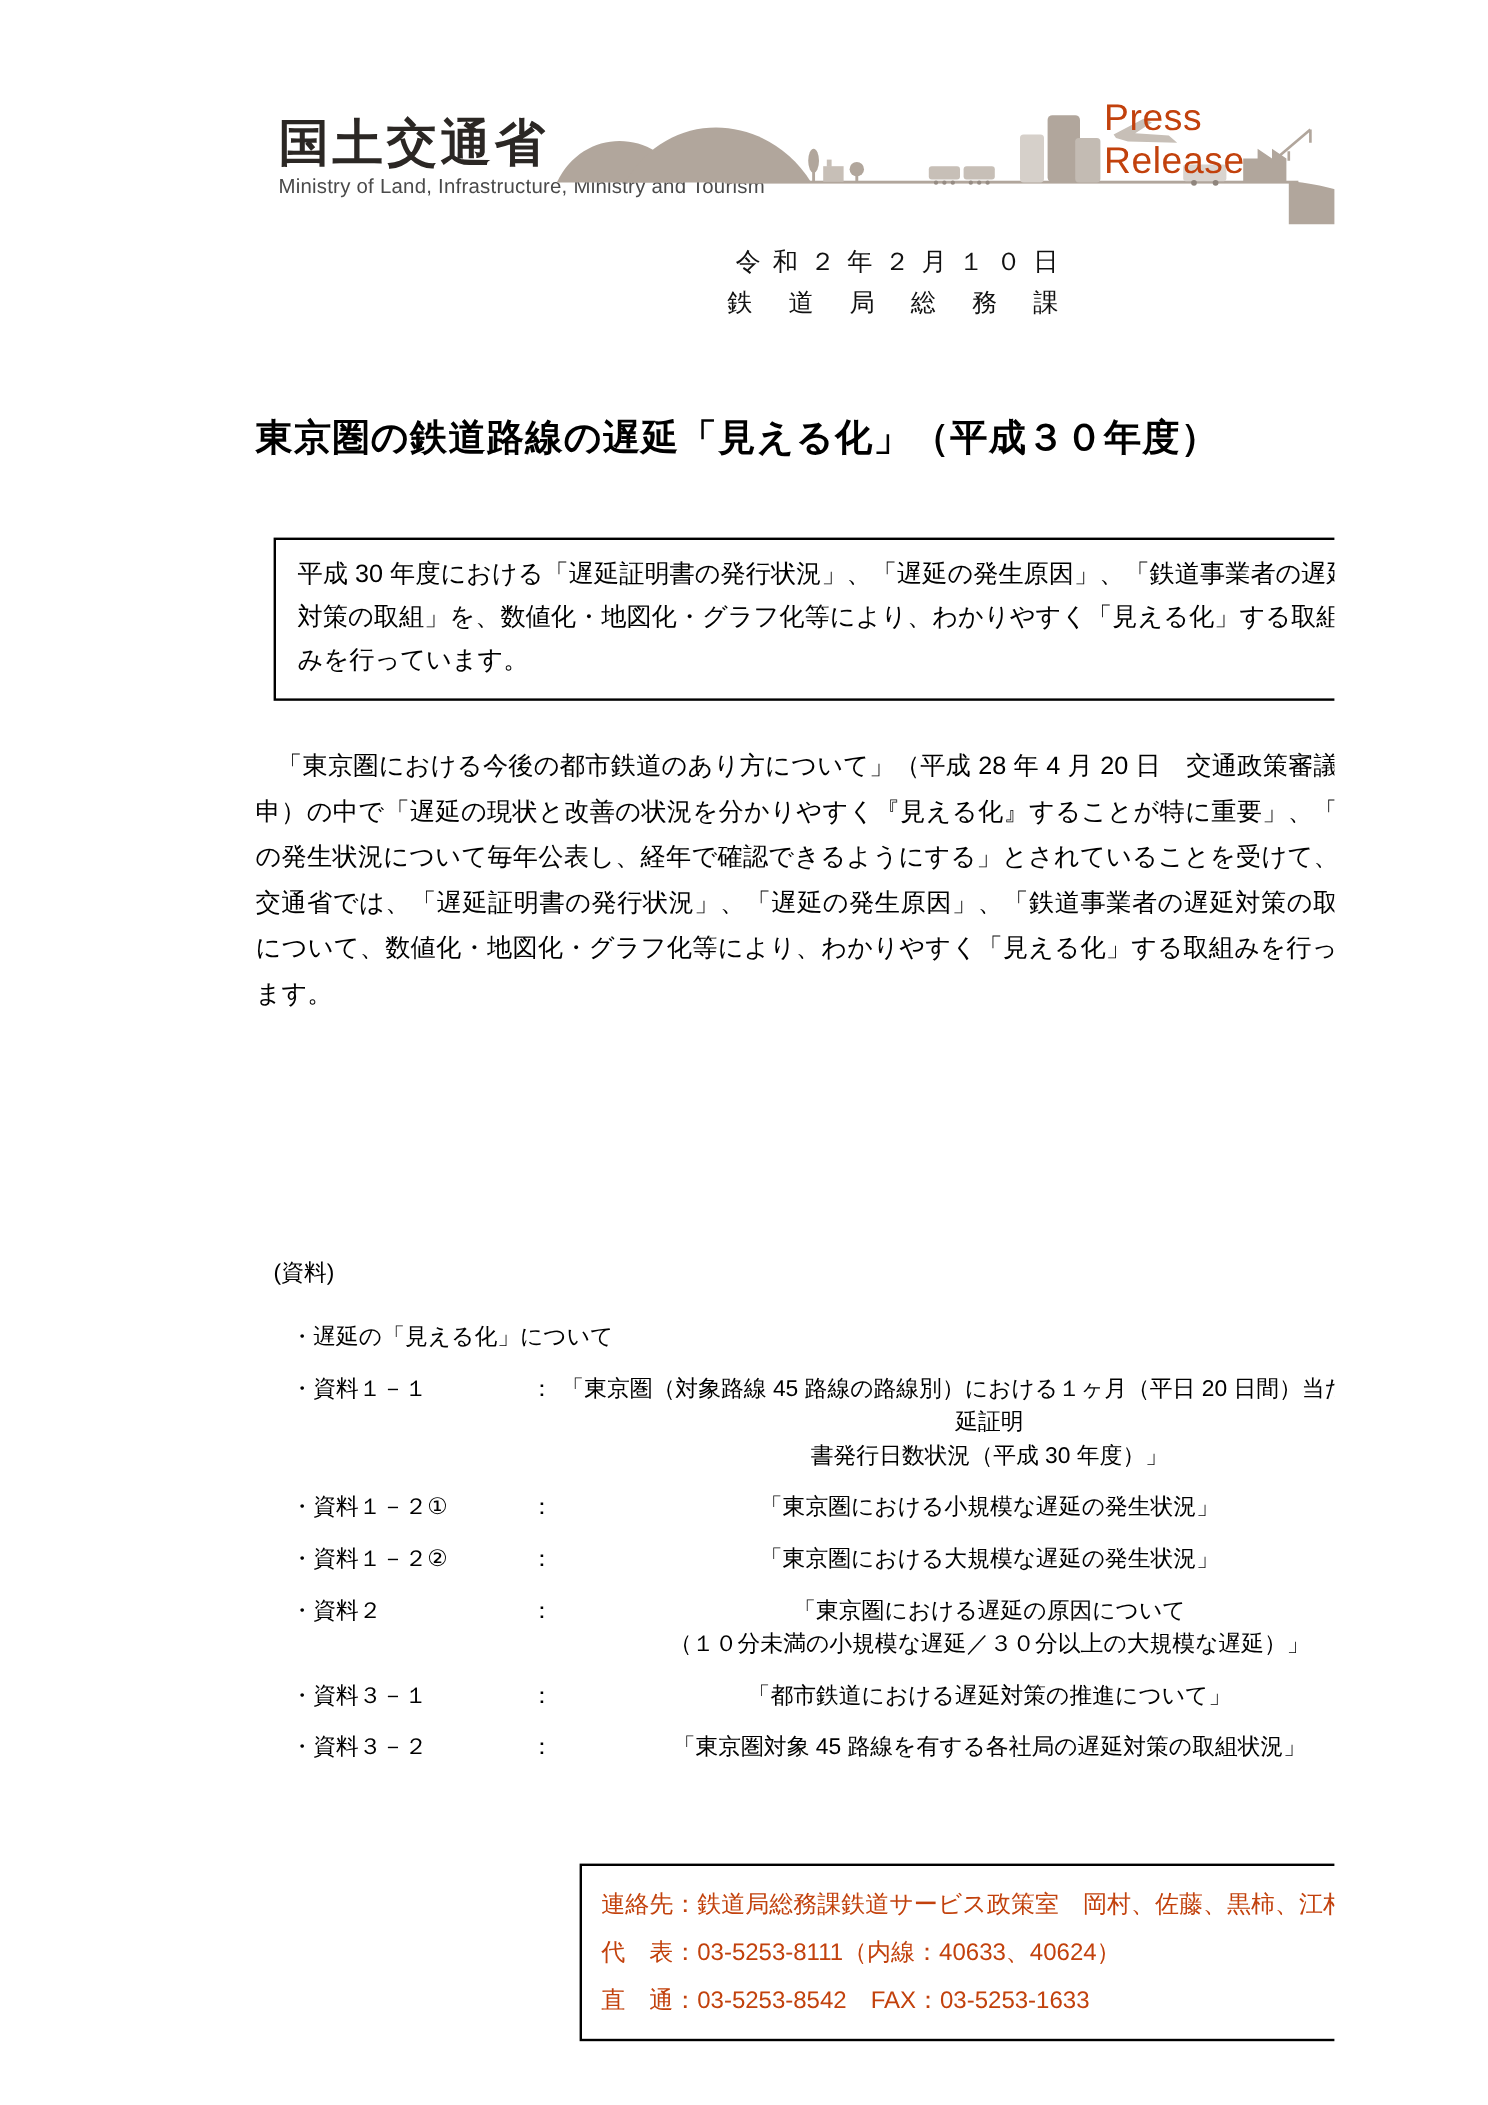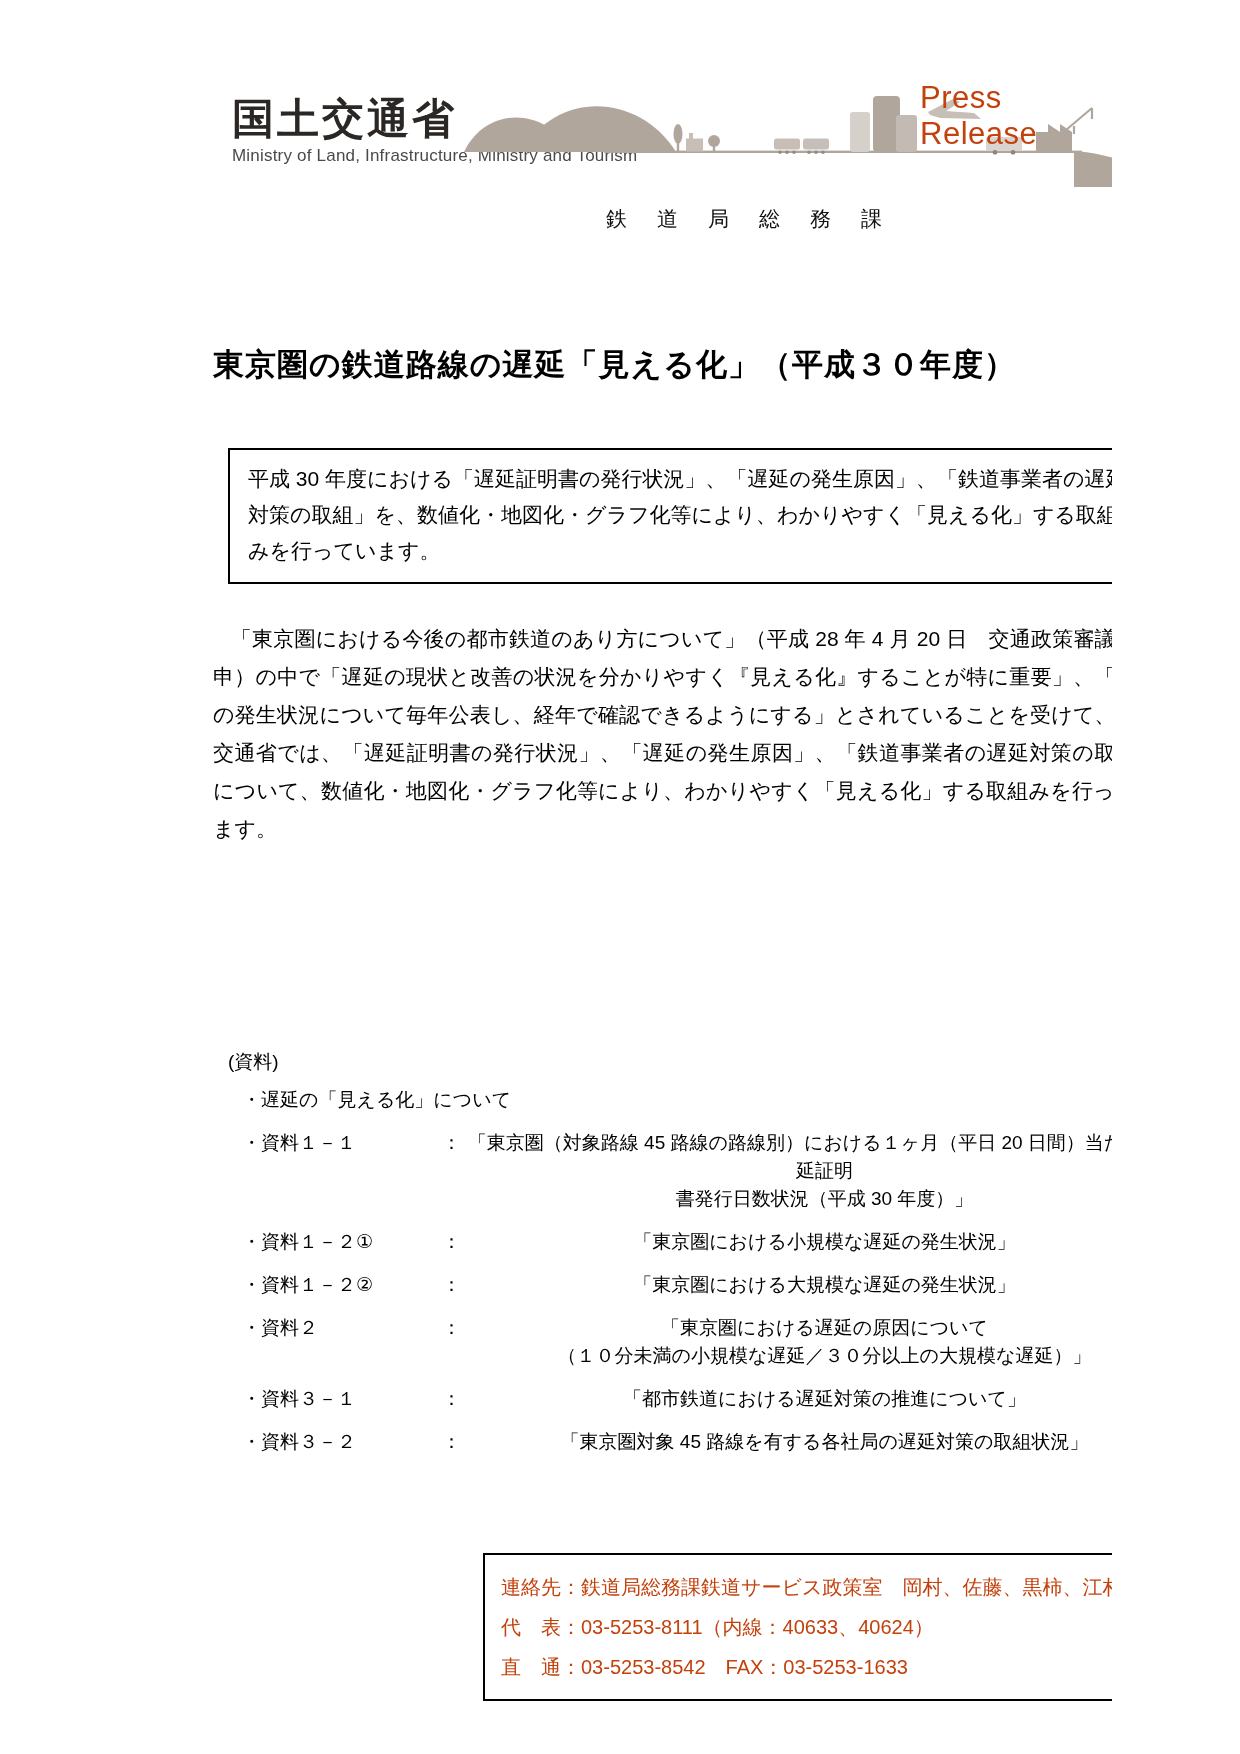--- a/index.html
+++ b/index.html
@@ -34,21 +34,21 @@
     font-size:21px;line-height:36px;color:#000;
   }
   
   .body-para{
     position:absolute;left:85px;top:620px;width:945px;
     font-size:21px;line-height:38px;text-indent:0.85em;color:#000;
     text-align:justify;
   }
   
   .materials{position:absolute;left:100px;top:1048px;width:960px;font-size:19px;color:#000;}
-  .mat-heading{line-height:28px;margin-bottom:10px;}
+  .mat-heading{line-height:28px;margin-bottom:25px;}
   .mat-row{display:flex;align-items:flex-start;margin-bottom:15px;margin-left:14px;}
   .mat-label{display:inline-block;min-width:200px;white-space:nowrap;line-height:28px;}
   .mat-sep{line-height:28px;}
   .mat-sep:empty{display:none;}
   .mat-text{flex:1;}
   .mat-line{line-height:28px;text-align:center;}
   .mat-line:empty{display:none;}
   
   .contact-box{
     position:absolute;left:355px;top:1553px;width:653px;box-sizing:border-box;
@@ -112,20 +112,21 @@
     <g>
       <path d="M737,85 L744,95 L769,95 L776,85 Z" fill="#a89e95" stroke="#ffffff" stroke-width="1.5"></path>
       <rect x="748" y="77" width="15" height="8" fill="#a89e95" stroke="#ffffff" stroke-width="1.5"></rect>
       <rect x="753" y="71" width="5" height="6" fill="#a89e95"></rect>
     </g>
   </svg>
 
   <div class="press-release">Press Release</div>
 
   <div class="date-block">
+    <div class="date-line">令和２年２月１０日</div>
     <div class="dept-line">鉄道局総務課</div>
   </div>
 
   <div class="doc-title">東京圏の鉄道路線の遅延「見える化」（平成３０年度）</div>
 
   <div class="summary-box"><span>平成 30 年度における「遅延証明書の発行状況」、「遅延の発生原因」、「鉄道事業者の遅延対策の取組」を、数値化・地図化・グラフ化等により、わかりやすく「見える化」する取組みを行っています。</span></div>
 
   <div class="body-para">「東京圏における今後の都市鉄道のあり方について」（平成 28 年 4 月 20 日　交通政策審議会答申）の中で「遅延の現状と改善の状況を分かりやすく『見える化』することが特に重要」、「遅延の発生状況について毎年公表し、経年で確認できるようにする」とされていることを受けて、国土交通省では、「遅延証明書の発行状況」、「遅延の発生原因」、「鉄道事業者の遅延対策の取組」について、数値化・地図化・グラフ化等により、わかりやすく「見える化」する取組みを行っています。</div>
 
   <div class="materials">

